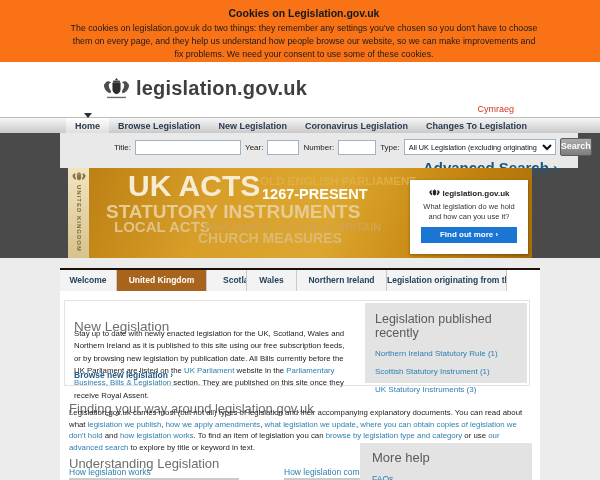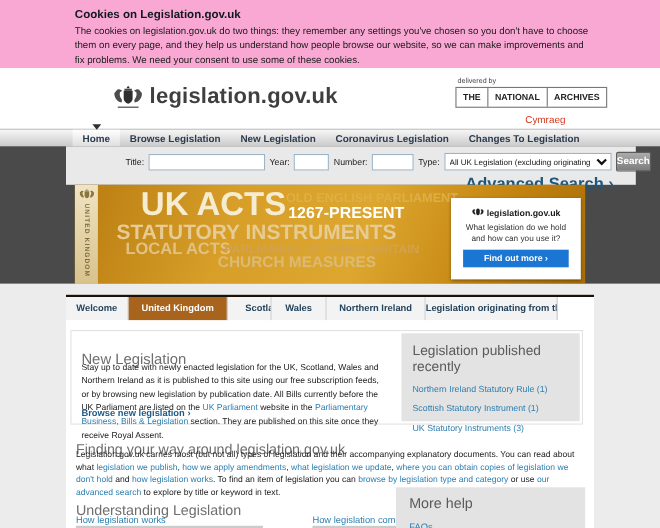--- a/index.html
+++ b/index.html
@@ -1,21 +1,21 @@
 <!DOCTYPE html>
 <html><head>
 <meta charset="utf-8">
 <style>
   html,body{margin:0;padding:0;}
   body{width:600px;height:480px;overflow:hidden;background:#fff;
        font-family:"Liberation Sans",sans-serif;}
   .page{position:relative;width:600px;height:480px;overflow:hidden;background:#fff;}
 
   
-  .cookie{position:absolute;top:0;left:0;width:600px;height:62px;background:#f9a8d4;}
+  .cookie{position:absolute;top:0;left:0;width:600px;height:62px;background:#f97316;text-align:center;}
   .cookie-inner{padding:7px 0 0 68px;width:472px;}
   .cb-title{font-size:10.5px;font-weight:bold;color:#101820;}
   .cb-body{font-size:8.8px;color:#1a1a1a;line-height:1.45;margin-top:3px;}
   .cb-buttons{display:flex;gap:18px;margin-top:5px;}
   .cb-btn{display:flex;align-items:center;gap:5px;background:#1d70b8;color:#fff;
           font-size:9px;font-weight:bold;height:17px;padding:0 10px;border-radius:2px;cursor:pointer;white-space:nowrap;}
   .cb-btn .ic{font-size:9px;}
 
   
   .hdr{position:absolute;top:62px;left:0;width:600px;height:55px;background:#fff;}
@@ -146,28 +146,20 @@
       <svg viewBox="0 0 40 32" fill="currentColor">
         <path d="M20 1l2.4 3.6h-4.8z"></path>
         <path d="M15 5h10v3H15z" opacity=".9"></path>
         <path d="M14 8h12v10c0 4-2.6 6.2-6 7.4-3.4-1.2-6-3.4-6-7.4z"></path>
         <path d="M12 8C8 4.6 4.8 5.6 3.8 8.6c-2 1-3 3.2-2 6.2 1.2 4 4.2 8 9.2 9 1-2 1-4 0-5-2-2-3-6.2-2-9z" opacity=".85"></path>
         <path d="M28 8c4-3.4 7.2-2.4 8.2.6 2 1 3 3.2 2 6.2-1.2 4-4.2 8-9.2 9-1-2-1-4 0-5 2-2 3-6.2 2-9z" opacity=".85"></path>
         <path d="M6 29h28v2H6z" opacity=".7"></path>
       </svg>
       <span class="brand-title">legislation.gov.uk</span>
     </div>
-    <div class="tna">
-      <div class="tna-small">delivered by</div>
-      <div class="tna-box">
-        <span class="tna-cell">THE</span>
-        <span class="tna-cell">NATIONAL</span>
-        <span class="tna-cell">ARCHIVES</span>
-      </div>
-    </div>
     <div class="cymraeg">Cymraeg</div>
   </div>
 
   <div class="navbar">
     <div class="nav-items">
       <div class="nav-item current">
         <div class="pointer"></div>
         <span>Home</span>
       </div>
       <div class="nav-item"><span>Browse Legislation</span></div>

